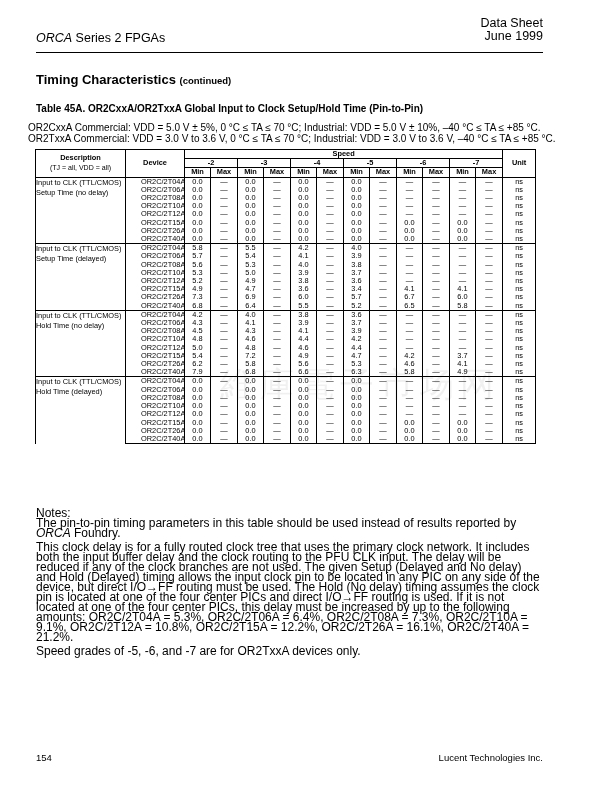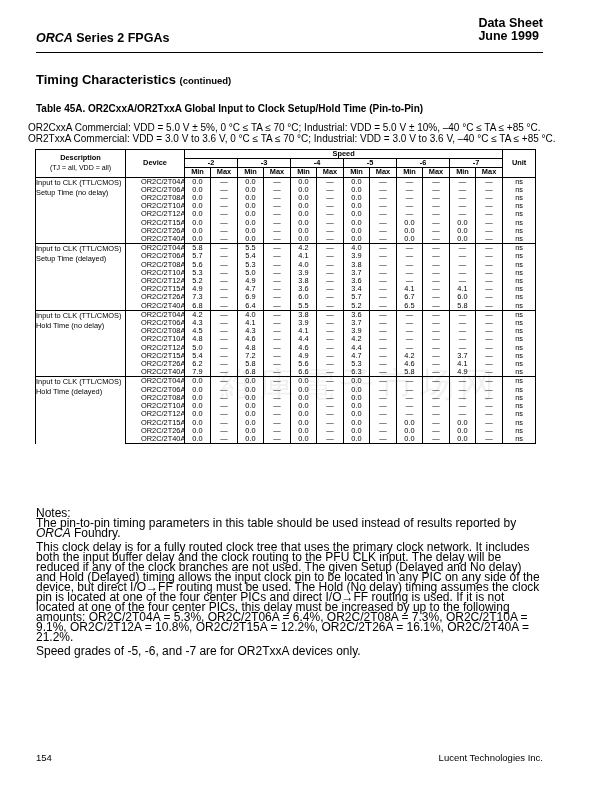--- a/index.html
+++ b/index.html
@@ -1,19 +1,19 @@
 <!DOCTYPE html>
 <html><head>
 <meta charset="utf-8">
 <style>
   html, body { margin:0; padding:0; background:#fff; }
   body { width:612px; height:792px; position:relative; font-family:"Liberation Sans", sans-serif; color:#000; overflow:hidden; }
-  .hdr-left { position:absolute; left:36px; top:31px; font-size:12.5px; font-weight:bold; }
+  .hdr-left { position:absolute; left:36px; top:31px; font-size:12.5px; font-weight:normal; }
   .hdr-left i { font-style:italic; }
-  .hdr-right { position:absolute; right:69px; top:17px; font-size:12.5px; font-weight:bold; line-height:13px; }
+  .hdr-right { position:absolute; right:69px; top:17px; font-size:12.5px; font-weight:normal; text-align:right; line-height:13px; }
   .hdr-rule { position:absolute; left:36px; width:507px; top:52px; height:0; border-top:1px solid #000; }
   .section { position:absolute; left:36px; top:72px; font-size:13px; font-weight:bold; }
   .section .cont { font-size:9.5px; font-weight:bold; }
   .tbl-title { position:absolute; left:36px; top:103px; font-size:10px; font-weight:bold; }
   .cond { position:absolute; left:28px; font-size:10px; line-height:11px; white-space:nowrap; }
   table.tt { position:absolute; left:35px; top:149px; width:414px; border-collapse:collapse; font-size:7.4px; table-layout:fixed; }
   table.tt th, table.tt td { border-left:1px solid #000; border-right:1px solid #000; padding:0; text-align:center; line-height:8.2px; height:8.2px; white-space:nowrap; overflow:hidden; }
   table.tt th { border:1px solid #000; font-weight:bold; }
   table.tt td.desc { text-align:left; vertical-align:top; line-height:10px; }
   table.tt td.dev { text-align:left; padding-left:15px; }

